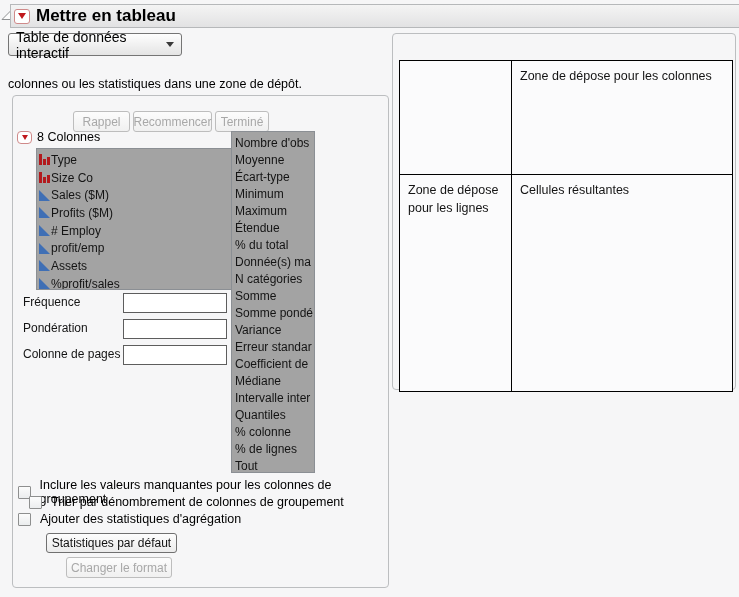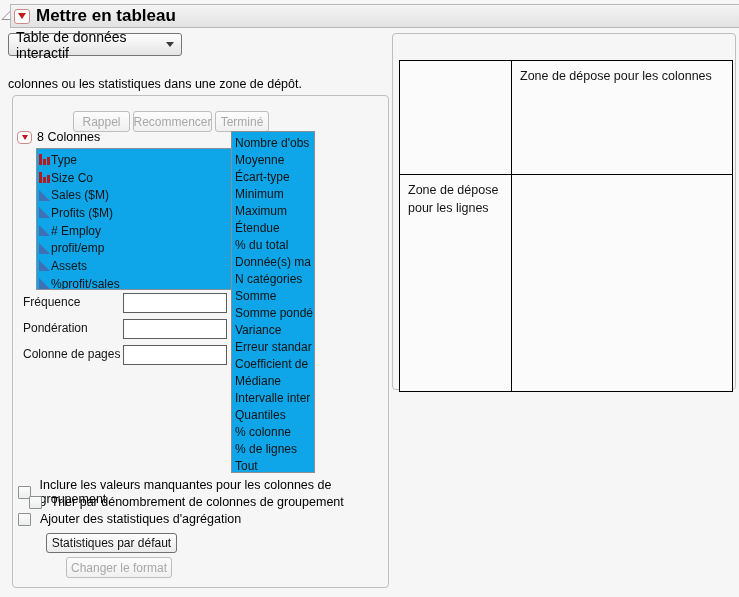--- a/index.html
+++ b/index.html
@@ -39,21 +39,21 @@
   .panel-left  { left:12px; top:95px;  width:377px; height:493px; }
   .panel-right { left:392px; top:33px; width:344px; height:357px; }
 
   
   .btn { position:absolute; border:1px solid #707070; border-radius:3px;
          background:linear-gradient(#fdfdfd,#ebebeb); color:#111; font-size:12px;
          display:flex; align-items:center; justify-content:center; cursor:default; }
   .btn.disabled { border-color:#bdbdbd; color:#a8a8a8; background:linear-gradient(#fcfcfc,#f0f0f0);margin-left:47px; }
 
   
-  .listbox { position:absolute; background:#0ea5e9; border:1px solid #8b8f94; overflow:hidden; }
+  .listbox { position:absolute; background:#a3a3a3; border:1px solid #8b8f94; overflow:hidden; }
   .lb-cols { left:23px; top:52px; width:217px; height:142px; padding-top:2px; }
   .lb-stats { left:218px; top:35px; width:84px; height:342px; padding:2px 0 0 3px; }
   .lb-item { height:17.7px; display:flex; align-items:center; white-space:nowrap; overflow:hidden; }
   .lb-stats .lb-item { height:17.05px; }
   .lb-item .ic { width:13px; height:13px; flex:0 0 13px; margin-left:1px; }
   .cols-hdr { position:absolute; left:24px; top:34px; font-size:12.5px; color:#000; }
 
   
   .fld-label { position:absolute; left:10px; font-size:12px; }
   .fld-input { position:absolute; left:110px; width:104px; height:20px; border:1px solid #5d5d5d;
@@ -211,16 +211,17 @@
 
     <div class="btn" style="left:5px; top:437px; width:131px; height:20px;margin-left:28px;">Statistiques par défaut</div>
     <div class="btn disabled" style="left:6px; top:461px; width:106px; height:21px;">Changer le format</div>
   </div>
 
   <div class="panel panel-right">
     <div class="drop-table">
       <div class="drop-cell"></div>
       <div class="drop-cell">Zone de dépose pour les colonnes</div>
       <div class="drop-cell">Zone de dépose pour les lignes</div>
+      <div class="drop-cell">Cellules résultantes</div>
     </div>
   </div>
 
 </div>
 
 </body></html>

